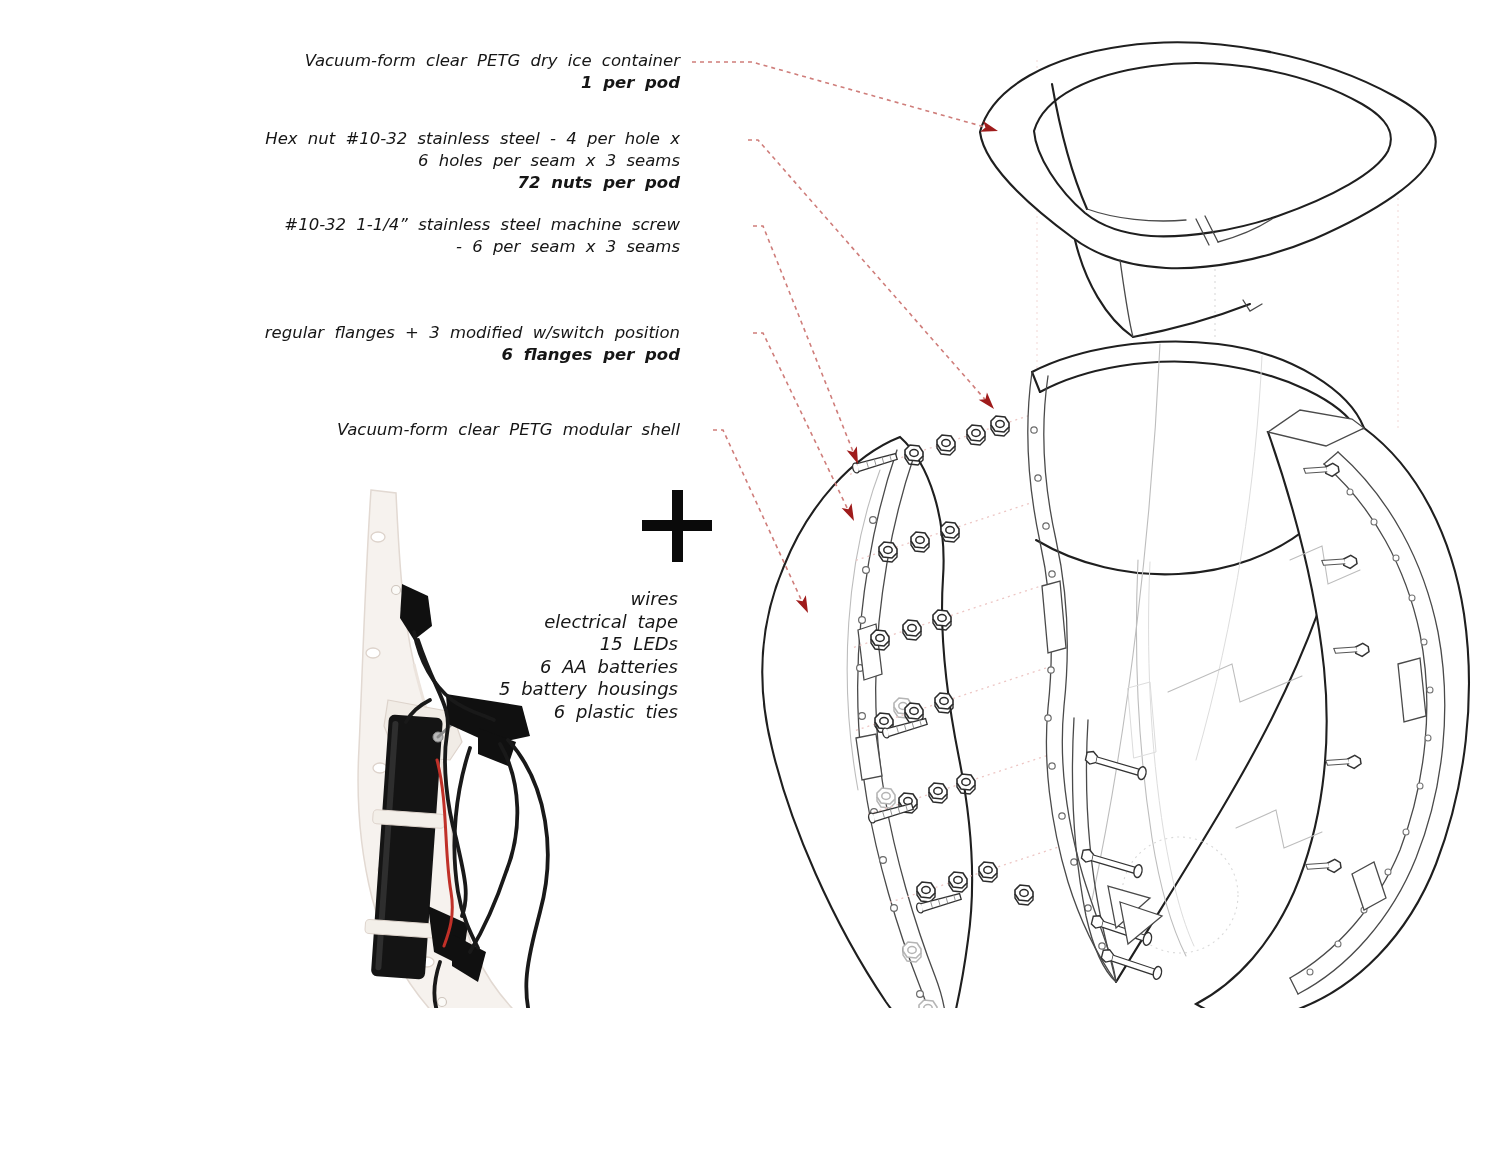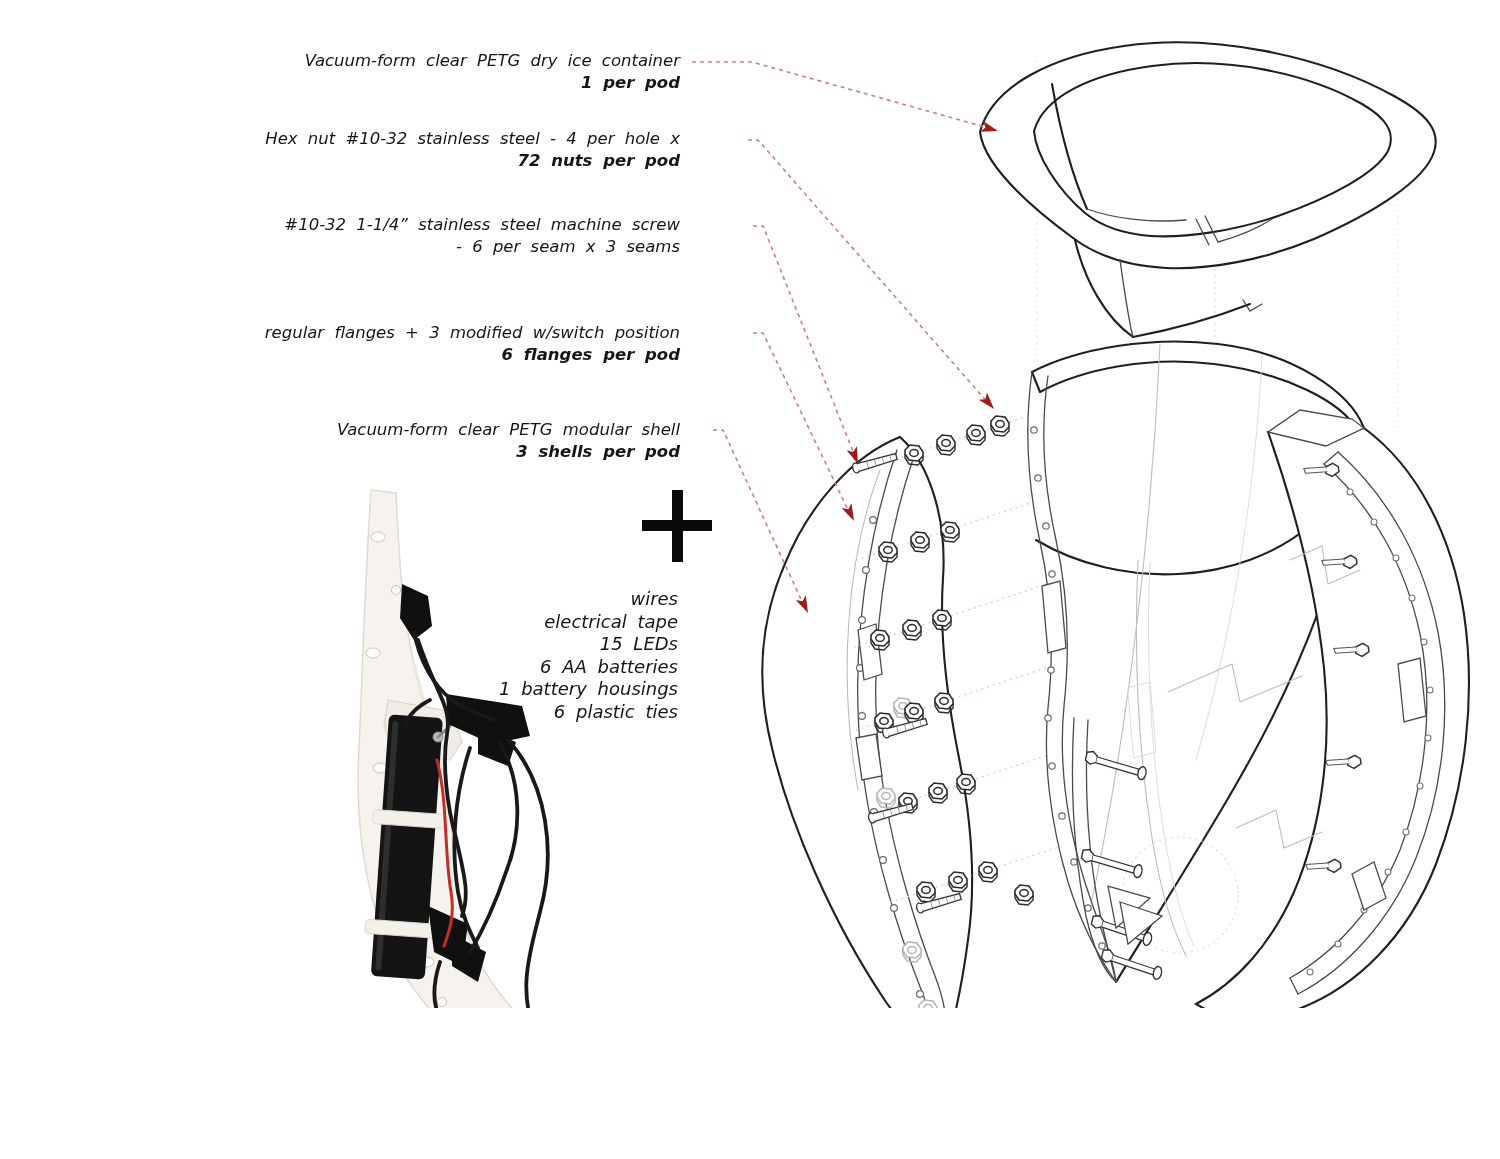--- a/index.html
+++ b/index.html
@@ -303,42 +303,42 @@
     </g>
   </svg>
 
   <div class="ann" style="top:50px">
     <div>Vacuum-form clear PETG dry ice container</div>
     <div class="ann-count">1 per pod</div>
   </div>
 
   <div class="ann" style="top:128px">
     <div>Hex nut #10-32 stainless steel - 4 per hole x</div>
+    <div>6 holes per seam x 3 seams</div>
     <div class="ann-count">72 nuts per pod</div>
   </div>
 
   <div class="ann" style="top:214px">
     <div>#10-32 1-1/4” stainless steel machine screw</div>
     <div>- 6 per seam x 3 seams</div>
   </div>
 
   <div class="ann" style="top:322px">
     <div>regular flanges + 3 modified w/switch position</div>
     <div class="ann-count">6 flanges per pod</div>
   </div>
 
   <div class="ann" style="top:419px">
     <div>Vacuum-form clear PETG modular shell</div>
-    <div class="ann-count">3 shells per pod</div>
   </div>
 
   <div class="extras">
     <div>wires</div>
     <div>electrical tape</div>
     <div>15 LEDs</div>
     <div>6 AA batteries</div>
-    <div>1 battery housings</div>
+    <div>5 battery housings</div>
     <div>6 plastic ties</div>
   </div>
 
   <div class="footer-label">/ Components</div>
 
 </div>
 
 </body></html>

